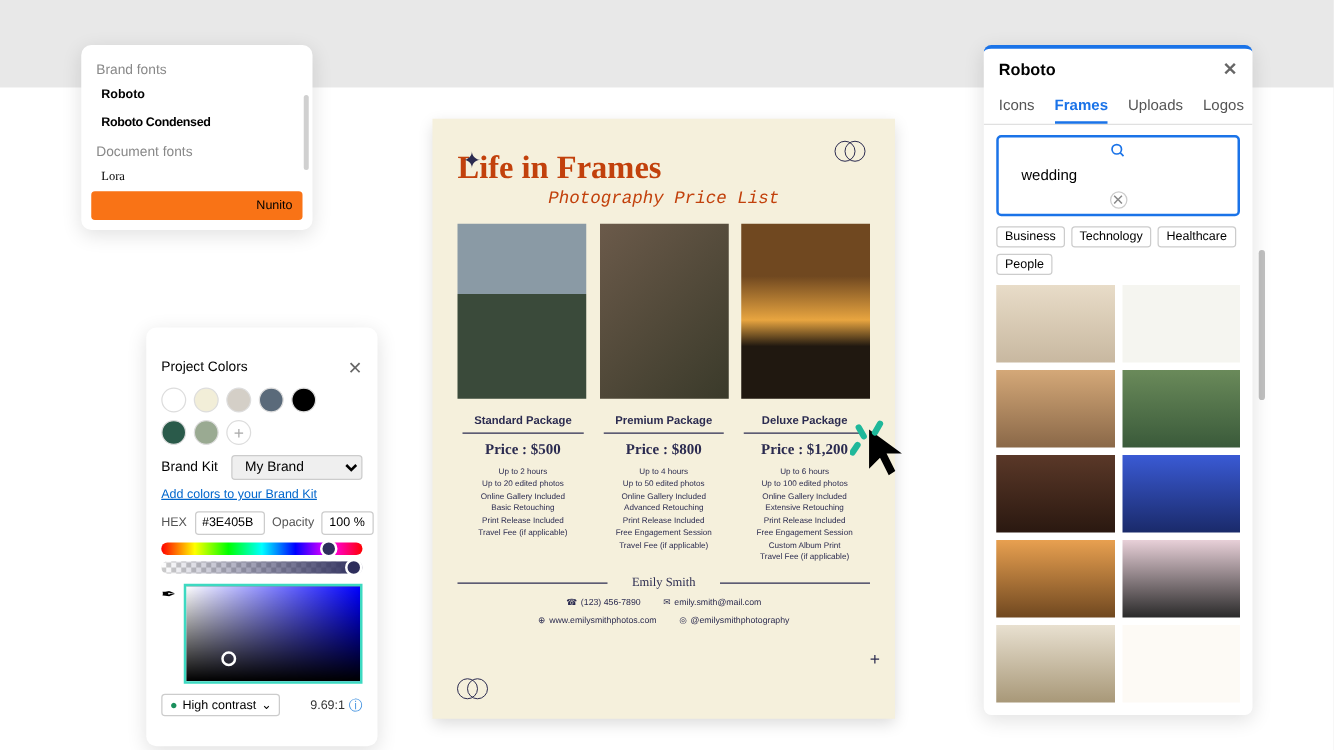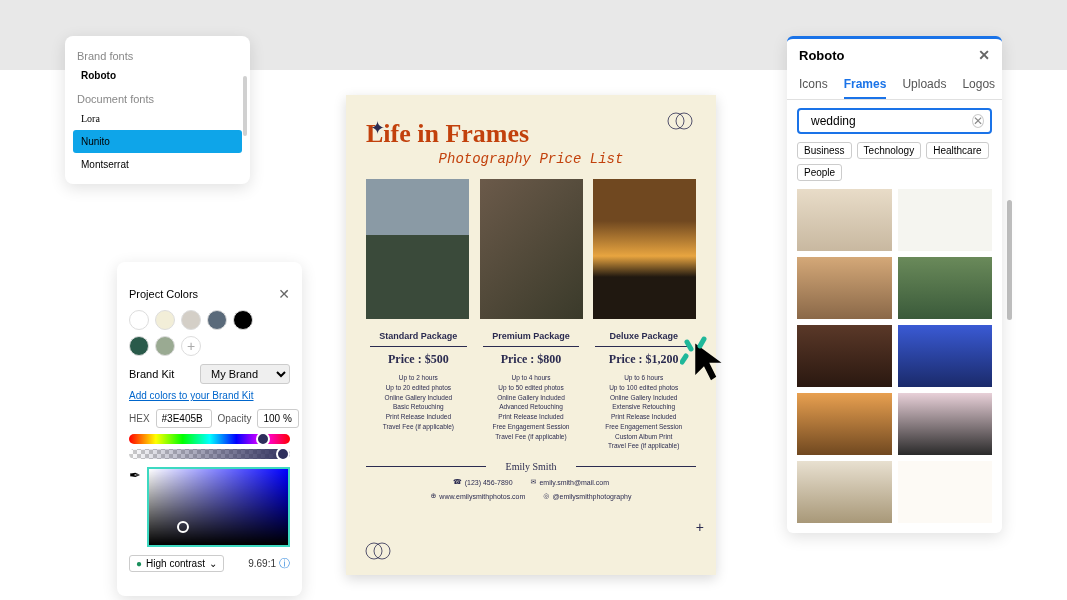--- a/index.html
+++ b/index.html
@@ -5,37 +5,37 @@
 * { box-sizing: border-box; margin: 0; padding: 0; }
 body { font-family: -apple-system, BlinkMacSystemFont, 'Segoe UI', sans-serif; background: #e8e8e8; width: 1067px; height: 600px; position: relative; overflow: hidden; }
 .canvas-bg { position: absolute; top: 70px; left: 0; right: 0; bottom: 0; background: #fff; }
 
 
 .font-panel { position: absolute; top: 36px; left: 65px; width: 185px; background: #fff; border-radius: 8px; box-shadow: 0 4px 16px rgba(0,0,0,0.12); padding: 8px; z-index: 10; }
 .search-box { display: flex; align-items: center; border: 1px solid #d0d0d0; border-radius: 4px; padding: 4px 8px; gap: 6px; }
 .search-box input { border: none; outline: none; flex: 1; font-size: 13px; }
 .section-label { font-size: 11px; color: #888; padding: 6px 4px 2px; }
 .font-item { padding: 6px 8px; font-size: 10px; cursor: pointer; border-radius: 3px; }
-.font-item.selected { background: #0ea5e9; }
+.font-item.selected { background: #f97316; text-align: right; }
 .font-roboto { font-weight: 600; }
 .font-roboto-cond { font-weight: 600; font-stretch: condensed; letter-spacing: -0.3px; }
 .font-lora { font-family: Georgia, serif; }
 .font-nunito { font-family: sans-serif; }
 .font-montserrat { font-family: sans-serif; }
 .scrollbar-hint { position: absolute; right: 3px; top: 40px; width: 4px; height: 60px; background: #d0d0d0; border-radius: 2px; }
 
 
 .color-panel { position: absolute; top: 262px; left: 117px; width: 185px; background: #fff; border-radius: 8px; box-shadow: 0 4px 16px rgba(0,0,0,0.12); padding: 24px 12px; z-index: 10; font-size: 11px; }
 .color-panel-header { display: flex; justify-content: space-between; align-items: center; margin-bottom: 8px; }
 .close-btn { cursor: pointer; color: #666; font-size: 14px; }
 .swatch-row { display: flex; gap: 6px; margin-bottom: 6px; }
 .swatch { width: 20px; height: 20px; border-radius: 50%; border: 1px solid #ddd; cursor: pointer; }
 .swatch.add { display: flex; align-items: center; justify-content: center; color: #aaa; font-size: 14px; }
 .brand-row { display: flex; align-items: center; justify-content: space-between; margin: 8px 0 6px; }
-.brand-select { border: 1px solid #ccc; border-radius: 3px; padding: 2px 6px; font-size: 11px; width: 90px; }
+.brand-select { border: 1px solid #ccc; border-radius: 3px; padding: 2px 6px; font-size: 11px; width: 105px; }
 .brand-link { color: #0066cc; text-decoration: underline; font-size: 10px; display: block; margin-bottom: 8px; }
 .hex-row { display: flex; align-items: center; gap: 6px; margin-bottom: 6px; }
 .hex-row label { font-size: 10px; color: #555; }
 .hex-row input { border: 1px solid #ccc; border-radius: 3px; padding: 3px 5px; font-size: 10px; width: 56px; }
 .opacity-input { width: 42px !important; }
 .hue-bar { height: 10px; border-radius: 5px; background: linear-gradient(90deg,#ff0000,#ffff00,#00ff00,#00ffff,#0000ff,#ff00ff,#ff0000); position: relative; margin-bottom: 5px; }
 .hue-handle { position: absolute; right: 20px; top: -2px; width: 14px; height: 14px; border-radius: 50%; background: #2e2e5c; border: 2px solid #fff; }
 .opacity-bar { height: 10px; border-radius: 5px; background: linear-gradient(90deg, rgba(46,46,92,0), rgba(46,46,92,1)), repeating-conic-gradient(#ccc 0 25%, #fff 0 50%) 0/8px 8px; position: relative; margin-bottom: 8px; }
 .opacity-bar .hue-handle { right: 0; background: #2e2e5c; }
 .picker-row { display: flex; gap: 6px; align-items: flex-start; }
@@ -77,21 +77,21 @@
 
 .cursor-decor { position: absolute; top: 340px; left: 690px; z-index: 5; }
 .cursor-burst { position: absolute; top: -4px; left: -10px; }
 
 
 .replace-panel { position: absolute; top: 36px; right: 65px; width: 215px; background: #fff; border-radius: 6px; box-shadow: 0 4px 16px rgba(0,0,0,0.12); z-index: 10; overflow: hidden; border-top: 3px solid #1a73e8; }
 .replace-header { display: flex; justify-content: space-between; align-items: center; padding: 8px 12px; font-size: 13px; font-weight: 600; }
 .replace-tabs { display: flex; gap: 16px; padding: 0 12px; border-bottom: 1px solid #e0e0e0; font-size: 12px; }
 .replace-tab { padding: 6px 0; cursor: pointer; color: #555; }
 .replace-tab.active { color: #1a73e8; border-bottom: 2px solid #1a73e8; font-weight: 600; }
-.replace-search { margin: 8px 10px; display: flex; align-items: center; border: 2px solid #1a73e8; border-radius: 4px; padding: 4px 6px; gap: 6px; }
+.replace-search { margin: 8px 10px; display: flex; align-items: center; border: 2px solid #1a73e8; border-radius: 4px; padding: 4px 6px; gap: 6px; flex-direction: column; }
 .replace-search input { border: none; outline: none; flex: 1; font-size: 12px; }
 .clear-search { color: #888; cursor: pointer; font-size: 12px; border: 1px solid #ccc; border-radius: 50%; width: 14px; height: 14px; display: flex; align-items: center; justify-content: center; }
 .chips { display: flex; gap: 5px; padding: 0 10px 8px; flex-wrap: wrap; }
 .chip { border: 1px solid #ccc; border-radius: 3px; padding: 2px 6px; font-size: 10px; cursor: pointer; }
 .img-grid { display: grid; grid-template-columns: 1fr 1fr; gap: 6px; padding: 0 10px 10px; max-height: 400px; overflow-y: auto; }
 .img-thumb { width: 100%; height: 62px; background: #ddd; cursor: pointer; }
 .thumb1 { background: linear-gradient(#e8dcc8, #c8b8a0); }
 .thumb2 { background: #f5f5f0; }
 .thumb3 { background: linear-gradient(#d4a878, #8a6848); }
 .thumb4 { background: linear-gradient(#6a8a5a, #3a5a3a); }
@@ -108,24 +108,24 @@
 </style>
 </head>
 <body>
 
 <div class="canvas-bg"></div>
 
 <div class="font-panel">
   <div class="scrollbar-hint"></div>
   <div class="section-label">Brand fonts</div>
   <div class="font-item font-roboto">Roboto</div>
+  <div class="font-item font-roboto-cond">Roboto Condensed</div>
   <div class="section-label">Document fonts</div>
   <div class="font-item font-lora">Lora</div>
   <div class="font-item font-nunito selected">Nunito</div>
-  <div class="font-item font-montserrat">Montserrat</div>
 </div>
 
 <div class="color-panel">
   <div class="color-panel-header">
     <span>Project Colors</span>
     <span class="close-btn">✕</span>
   </div>
   <div class="swatch-row">
     <div class="swatch" style="background:#ffffff"></div>
     <div class="swatch" style="background:#f2eed8"></div>

